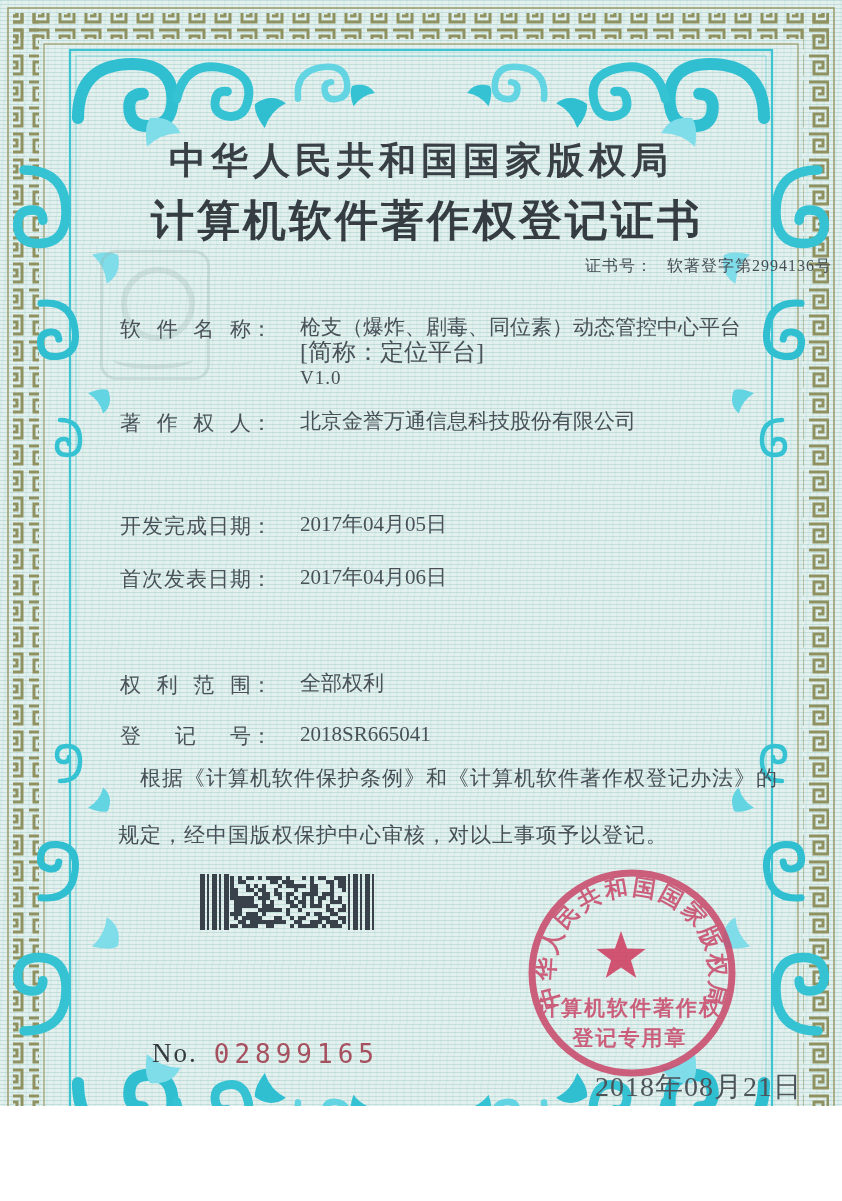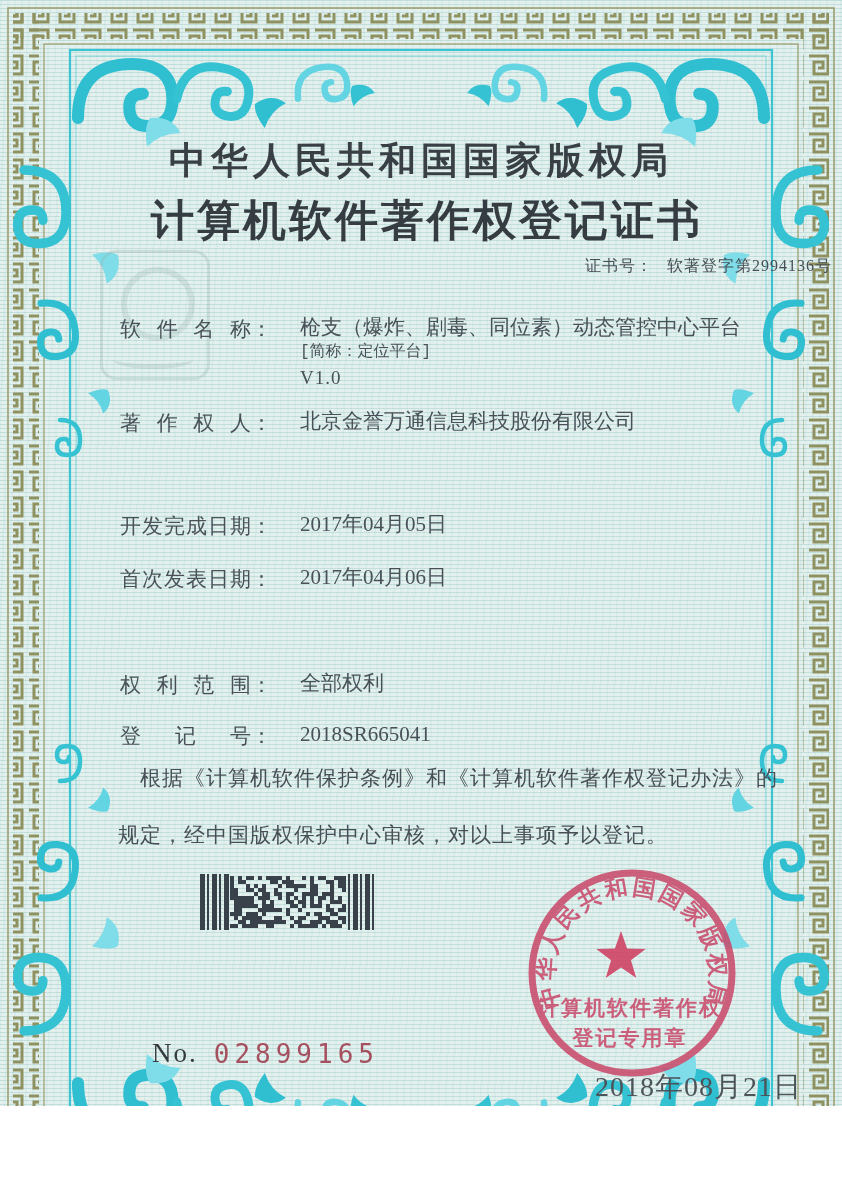--- a/index.html
+++ b/index.html
@@ -20,21 +20,21 @@
   }
   .doc-title{
     left:12px;right:0;top:192px;text-align:center;
     font-size:43px;font-weight:700;letter-spacing:3px;color:#353c42;
   }
   .cert-no{left:585px;top:256px;font-size:16px;color:#474f56;display:flex;gap:14px;letter-spacing:1px;}
   .row{left:120px;height:30px;font-size:21px;color:#485158;margin-top:12px;}
   .row .lbl{display:inline-block;width:131px;text-align:justify;text-align-last:justify;text-justify:inter-character;vertical-align:top;}
   .row .colon{display:inline-block;vertical-align:top;}
   .row .val{position:absolute;left:180px;top:0;white-space:nowrap;line-height:25px;}
-  .row .val .sub{font-size:16px;font-family:Liberation Mono, monospace;}
+  .row .val .sub{font-size:24px;}
   .row .val .ver{font-size:19px;letter-spacing:1px;}
   .statement{font-size:21px;color:#474f56;letter-spacing:1px;white-space:nowrap;}
   .emboss{
     left:100px;top:250px;width:104px;height:124px;border-radius:16px;
     border:3px solid rgba(150,178,173,0.30);
   }
   .emboss .circ{
     position:absolute;left:18px;top:14px;width:62px;height:62px;border-radius:50%;
     border:6px solid rgba(150,178,173,0.26);
   }

